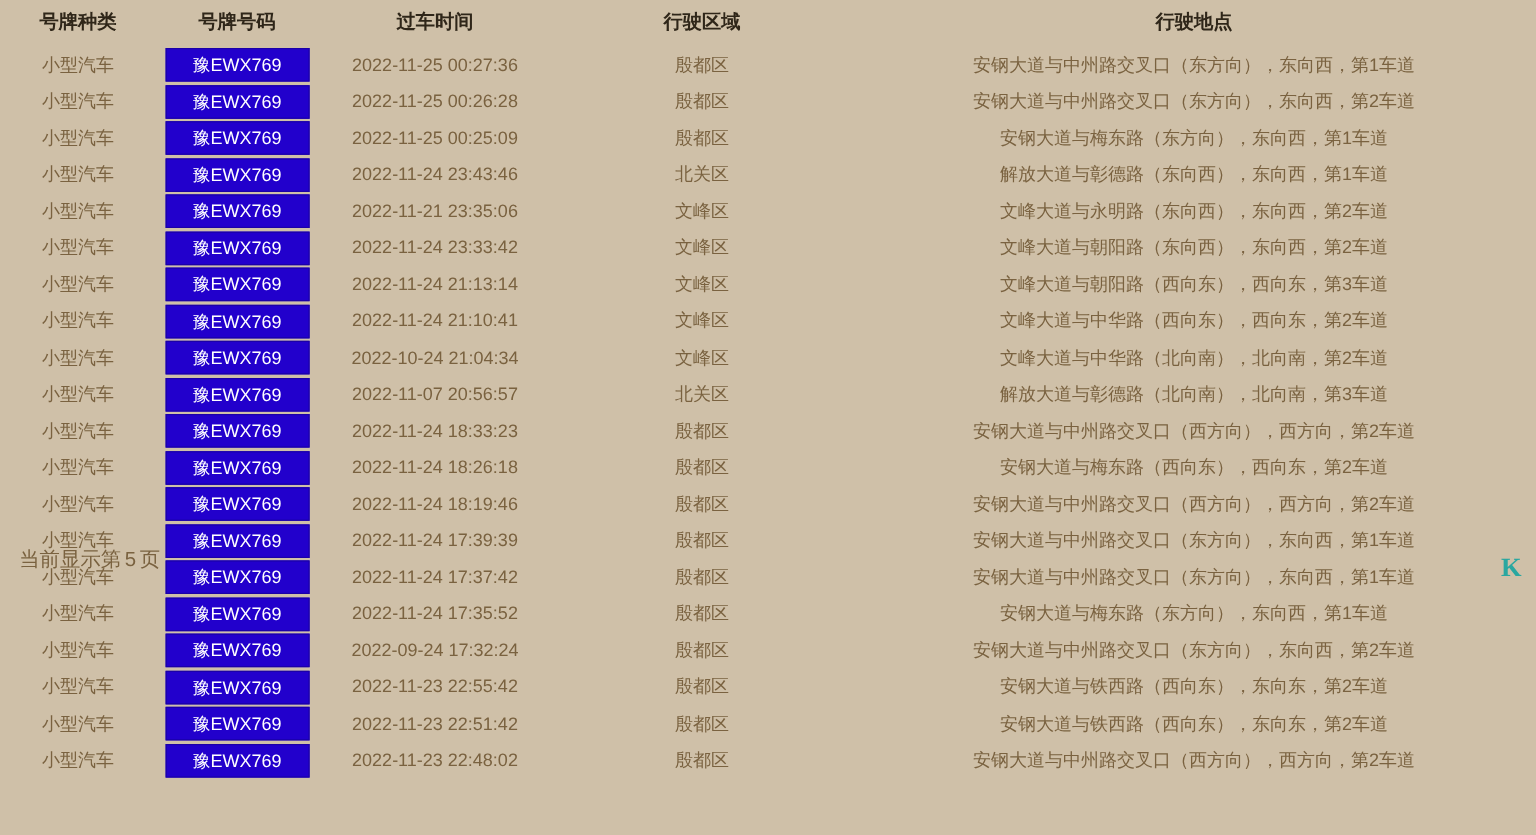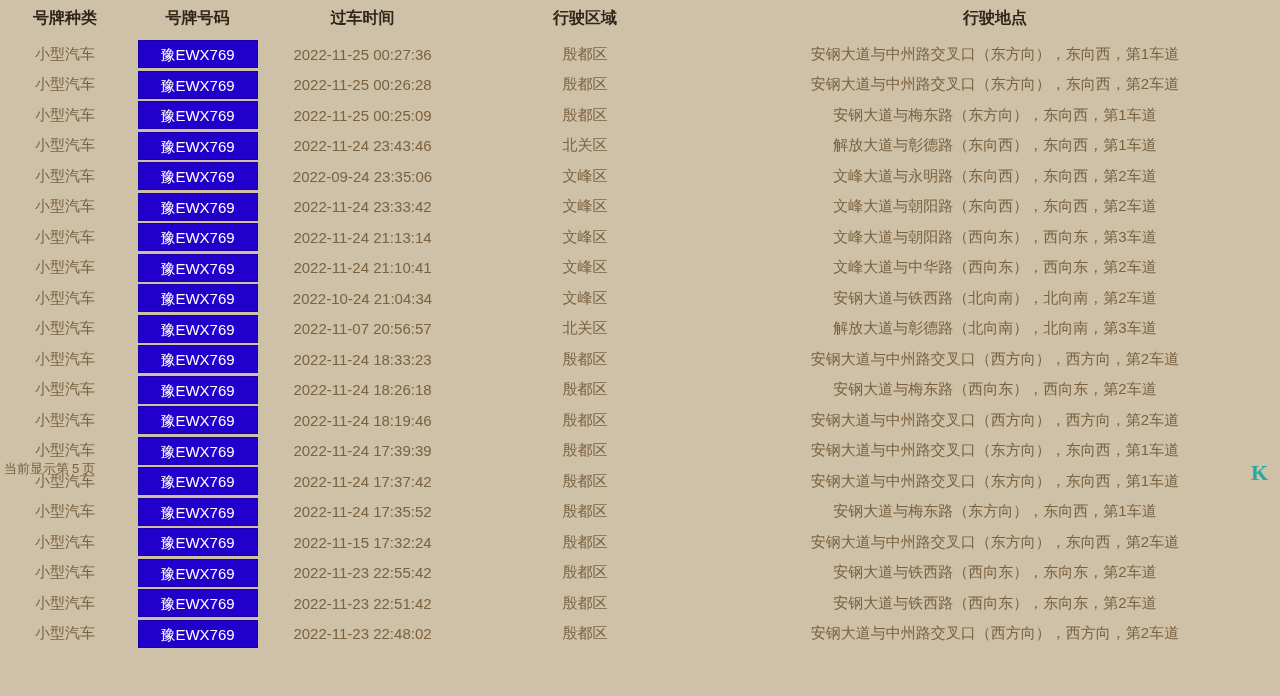--- a/index.html
+++ b/index.html
@@ -60,23 +60,23 @@
     font-size: 15px;
     line-height: 28px;
     height: 28px;
     text-align: center;
     letter-spacing: 0px;
     border: 1px solid #1b00a8;
     box-sizing: border-box;
   }
   .footer {
     position: absolute;
-    left: 4px;
+    left: 16px;
     bottom: 14px;
-    font-size: 13px;
+    font-size: 17px;
     color: #7a6240;
   }
   .footer .pagenum {
     color: #7a6240;
     padding: 0 3px;
   }
   .watermark {
     position: absolute;
     right: 12px;
     bottom: 8px;
@@ -144,21 +144,21 @@
           </td>
         <td>2022-11-24 23:43:46</td>
         <td>北关区</td>
         <td>解放大道与彰德路（东向西），东向西，第1车道</td>
       </tr>
       <tr>
         <td>小型汽车</td>
         <td class="plate-cell">
             <span class="plate-badge">豫EWX769</span>
           </td>
-        <td>2022-09-24 23:35:06</td>
+        <td>2022-11-21 23:35:06</td>
         <td>文峰区</td>
         <td>文峰大道与永明路（东向西），东向西，第2车道</td>
       </tr>
       <tr>
         <td>小型汽车</td>
         <td class="plate-cell">
             <span class="plate-badge">豫EWX769</span>
           </td>
         <td>2022-11-24 23:33:42</td>
         <td>文峰区</td>
@@ -182,21 +182,21 @@
         <td>文峰区</td>
         <td>文峰大道与中华路（西向东），西向东，第2车道</td>
       </tr>
       <tr>
         <td>小型汽车</td>
         <td class="plate-cell">
             <span class="plate-badge">豫EWX769</span>
           </td>
         <td>2022-10-24 21:04:34</td>
         <td>文峰区</td>
-        <td>安钢大道与铁西路（北向南），北向南，第2车道</td>
+        <td>文峰大道与中华路（北向南），北向南，第2车道</td>
       </tr>
       <tr>
         <td>小型汽车</td>
         <td class="plate-cell">
             <span class="plate-badge">豫EWX769</span>
           </td>
         <td>2022-11-07 20:56:57</td>
         <td>北关区</td>
         <td>解放大道与彰德路（北向南），北向南，第3车道</td>
       </tr>
@@ -252,21 +252,21 @@
           </td>
         <td>2022-11-24 17:35:52</td>
         <td>殷都区</td>
         <td>安钢大道与梅东路（东方向），东向西，第1车道</td>
       </tr>
       <tr>
         <td>小型汽车</td>
         <td class="plate-cell">
             <span class="plate-badge">豫EWX769</span>
           </td>
-        <td>2022-11-15 17:32:24</td>
+        <td>2022-09-24 17:32:24</td>
         <td>殷都区</td>
         <td>安钢大道与中州路交叉口（东方向），东向西，第2车道</td>
       </tr>
       <tr>
         <td>小型汽车</td>
         <td class="plate-cell">
             <span class="plate-badge">豫EWX769</span>
           </td>
         <td>2022-11-23 22:55:42</td>
         <td>殷都区</td>

